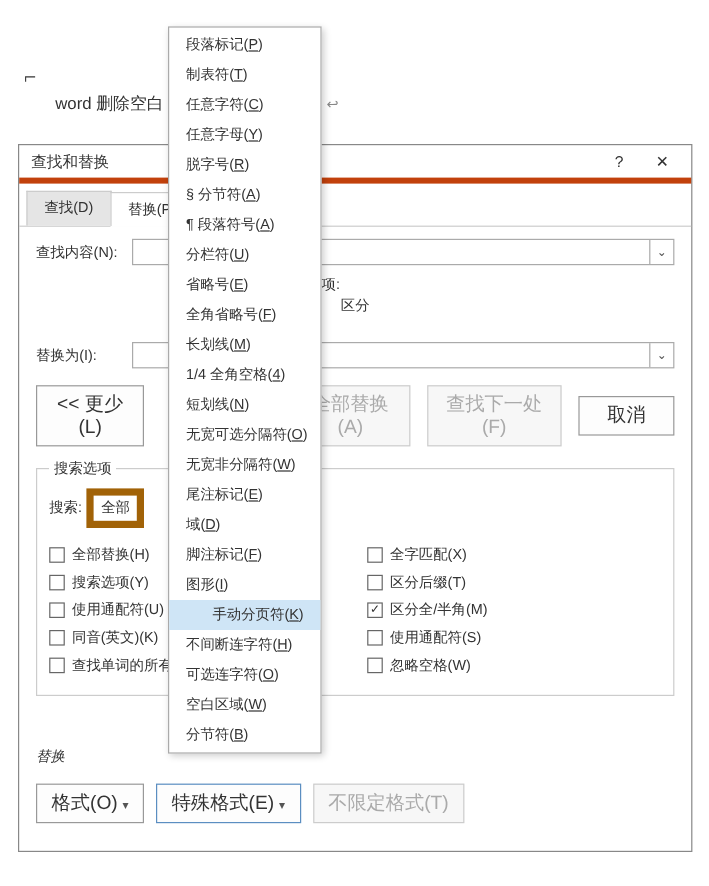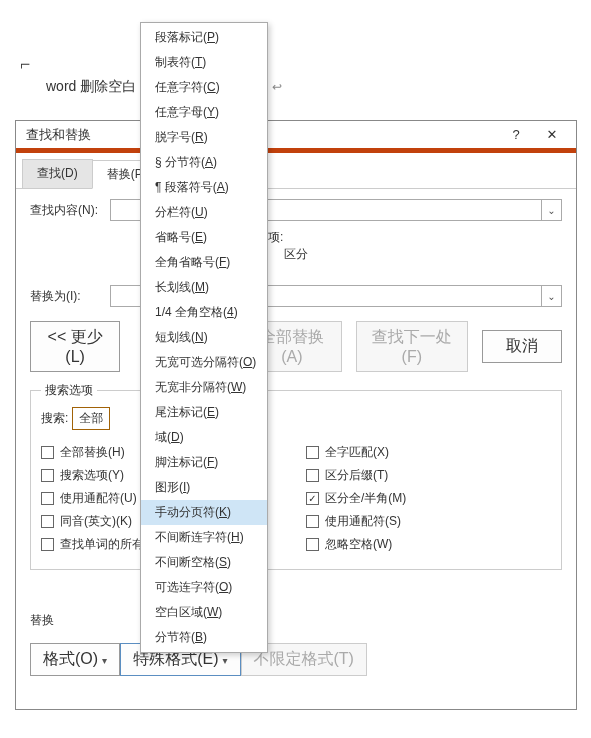--- a/index.html
+++ b/index.html
@@ -112,41 +112,41 @@
   .button {
     border: 1px solid #999;
     background: #fdfdfd;
     padding: 5px 12px;
     font-size: 16px;
     min-width: 80px;
     text-align: center;
   }
   .button.disabled { color: #aaa; border-color: #ccc; background: #f7f7f7; }
   .spacer { flex: 1; }
-  .section-title { font-size: 12px; margin: 4px 0 8px 0; }
+  .section-title { font-size: 12px; margin: 4px 0 8px 0; font-style: italic; }
   .search-opts {
     display: flex;
     gap: 20px;
   }
   .col { flex: 1; }
   .chk {
     display: flex; align-items: center;
     margin: 6px 0;
   }
   .chk .box {
     width: 13px; height: 13px; border: 1px solid #666; margin-right: 6px;
     display: flex; align-items: center; justify-content: center;
     font-size: 10px; line-height: 1;
   }
   .chk .box.checked::before { content: "✓"; }
   .select-inline {
-    border: 1px solid #a16207; padding: 2px 6px; margin-left: 4px; text-align: right;
+    border: 6px solid #a16207; padding: 2px 6px; margin-left: 4px; text-align: right;
   }
   .bottom-btns {
-    display: flex; margin-top: 14px;
+    display: flex; gap: 10px; margin-top: 14px;
   }
   .tri::after { content: "▾"; margin-left: 4px; font-size: 10px; color: #555; }
   
   .menu {
     position: absolute;
     top: 22px;
     left: 140px;
     width: 128px;
     border: 1px solid #aaa;
     background: #fff;
@@ -154,21 +154,21 @@
     z-index: 50;
     padding: 2px 0;
   }
   .mi {
     padding: 4px 14px;
     font-size: 12px;
     color: #333;
     white-space: nowrap;
     cursor: default;
   }
-  .mi.hover { background: #cfe5f6; }
+  .mi.hover { background: #cfe5f6; text-align: right; }
   .mi u { text-decoration: underline; }
   fieldset {
     border: 1px solid #ccc;
     padding: 8px 10px 10px 10px;
     margin: 0;
   }
   legend { font-size: 12px; padding: 0 4px; }
   .replace-section { margin-top: 42px; }
 </style>
 </head>
@@ -300,17 +300,16 @@
     <div class="mi">1/4 全角空格(<u>4</u>)</div>
     <div class="mi">短划线(<u>N</u>)</div>
     <div class="mi">无宽可选分隔符(<u>O</u>)</div>
     <div class="mi">无宽非分隔符(<u>W</u>)</div>
     <div class="mi">尾注标记(<u>E</u>)</div>
     <div class="mi">域(<u>D</u>)</div>
     <div class="mi">脚注标记(<u>F</u>)</div>
     <div class="mi">图形(<u>I</u>)</div>
     <div class="mi hover">手动分页符(<u>K</u>)</div>
     <div class="mi">不间断连字符(<u>H</u>)</div>
-    <div class="mi">不间断空格(<u>S</u>)</div>
     <div class="mi">可选连字符(<u>O</u>)</div>
     <div class="mi">空白区域(<u>W</u>)</div>
     <div class="mi">分节符(<u>B</u>)</div>
   </div>
 
 </body></html>

